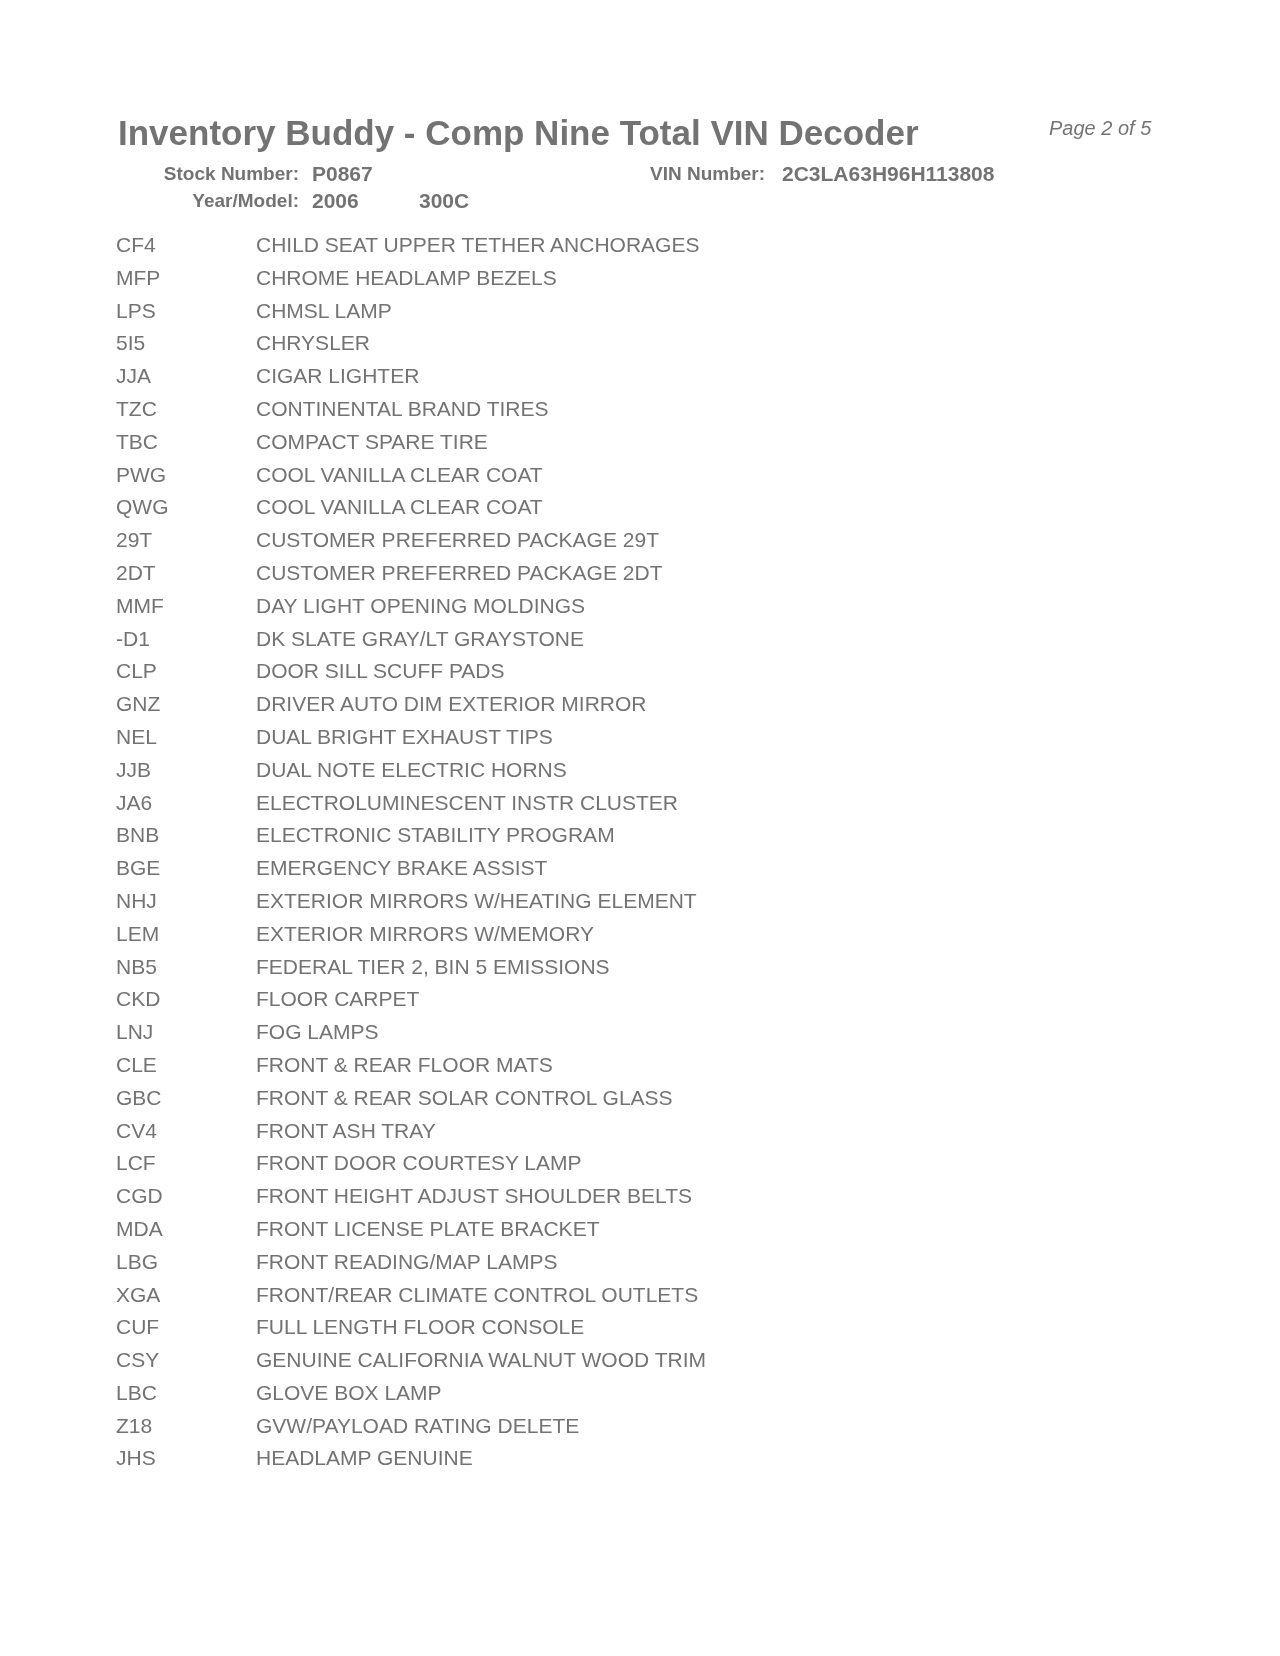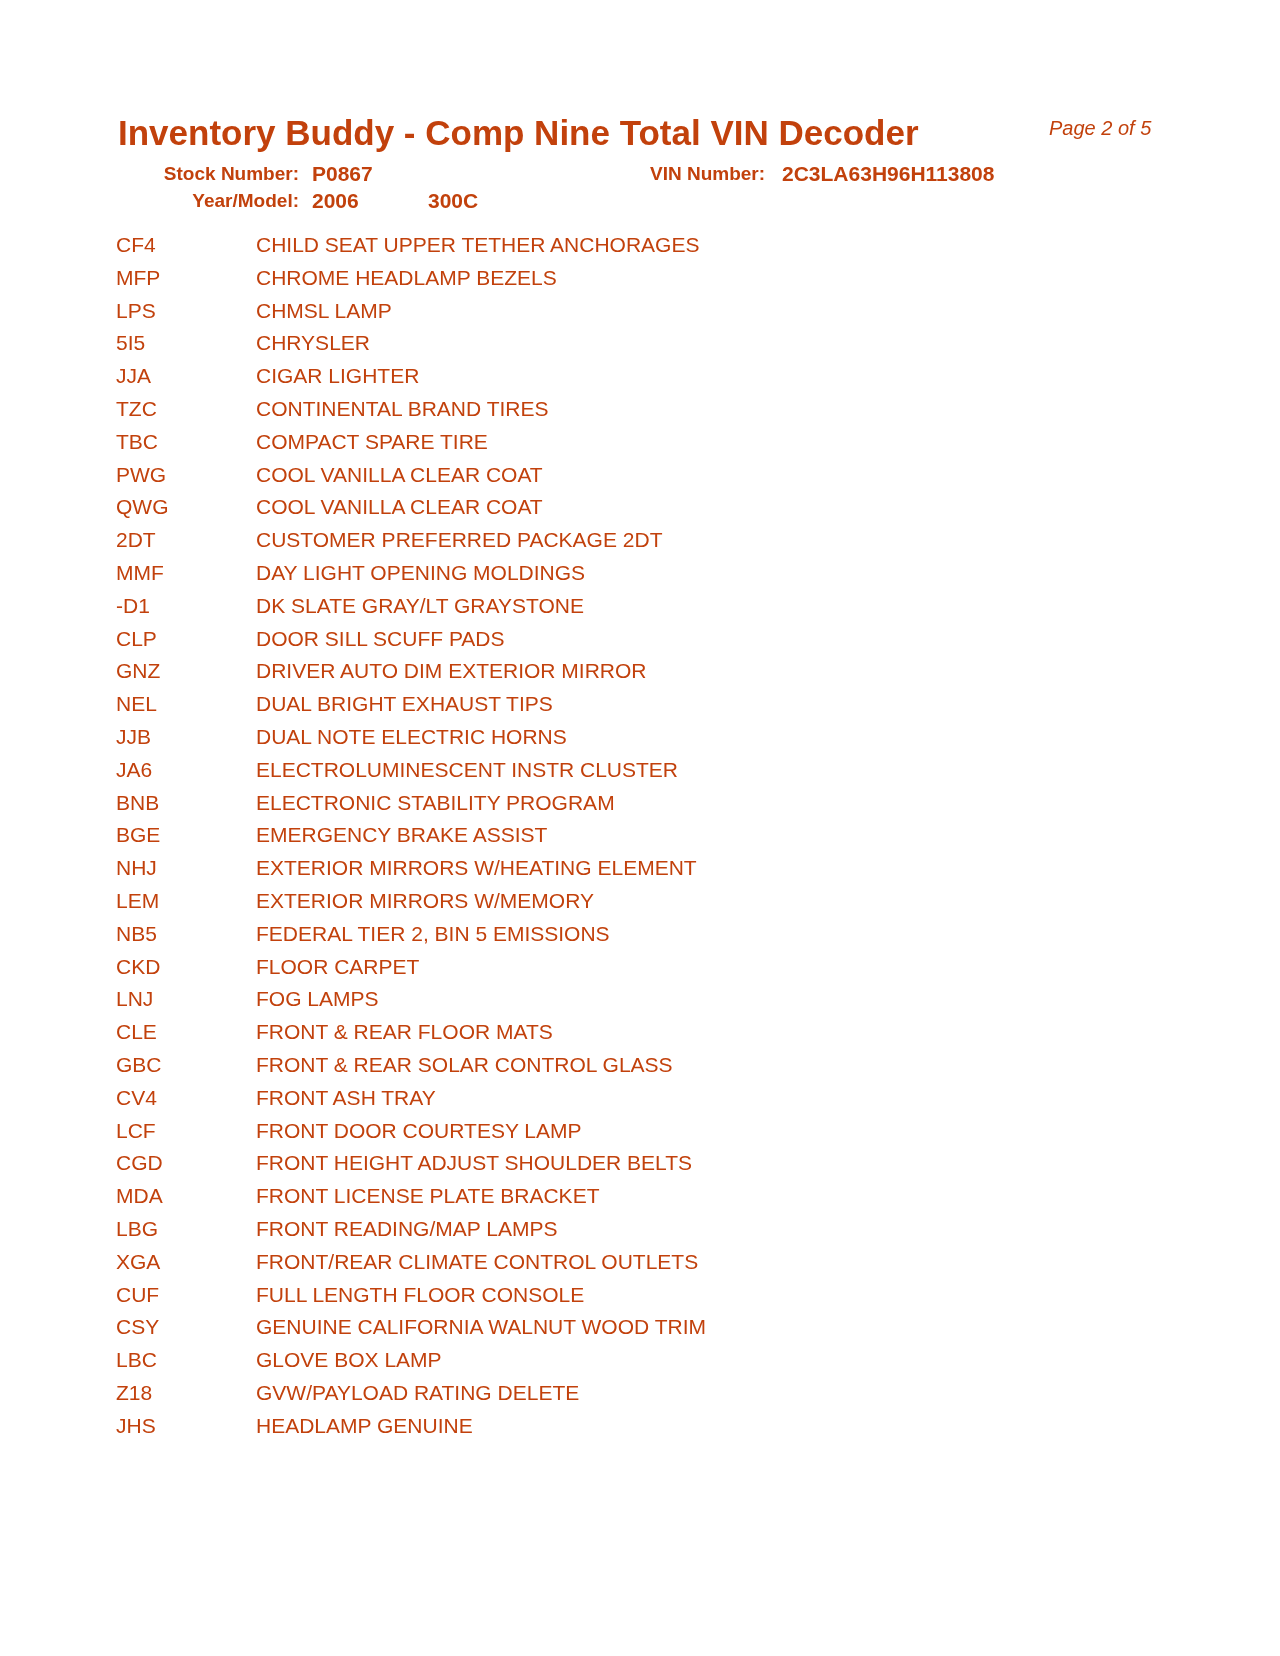--- a/index.html
+++ b/index.html
@@ -6,21 +6,21 @@
     margin: 0;
     padding: 0;
     background: #ffffff;
   }
   .page {
     position: relative;
     width: 1280px;
     height: 1656px;
     background: #ffffff;
     font-family: "Liberation Sans", sans-serif;
-    color: #c2410c;
+    color: #737373;
     overflow: hidden;
   }
   .doc-title {
     position: absolute;
     left: 118px;
     top: 113px;
     font-size: 35px;
     font-weight: bold;
     line-height: 40px;
     white-space: nowrap;
@@ -48,21 +48,21 @@
     line-height: 24px;
     white-space: nowrap;
     font-weight: bold;
   }
   .stock-label { left: 60px; width: 239px; top: 162px; text-align: right; }
   .stock-value { left: 312px; top: 162px; }
   .vin-label   { left: 650px; top: 162px; }
   .vin-value   { left: 782px; top: 162px; }
   .ym-label    { left: 60px; width: 239px; top: 189px; text-align: right; }
   .year-value  { left: 312px; top: 189px; }
-  .model-value { left: 428px; top: 189px; }
+  .model-value { left: 419px; top: 189px; }
   .options-list {
     position: absolute;
     left: 116px;
     top: 229px;
     width: 1100px;
   }
   .option-row {
     height: 32.8px;
     line-height: 32.8px;
     font-size: 21px;
@@ -100,20 +100,21 @@
   <div class="options-list" id="options-list">
       <div class="option-row"><span class="code">CF4</span><span class="desc">CHILD SEAT UPPER TETHER ANCHORAGES</span></div>
       <div class="option-row"><span class="code">MFP</span><span class="desc">CHROME HEADLAMP BEZELS</span></div>
       <div class="option-row"><span class="code">LPS</span><span class="desc">CHMSL LAMP</span></div>
       <div class="option-row"><span class="code">5I5</span><span class="desc">CHRYSLER</span></div>
       <div class="option-row"><span class="code">JJA</span><span class="desc">CIGAR LIGHTER</span></div>
       <div class="option-row"><span class="code">TZC</span><span class="desc">CONTINENTAL BRAND TIRES</span></div>
       <div class="option-row"><span class="code">TBC</span><span class="desc">COMPACT SPARE TIRE</span></div>
       <div class="option-row"><span class="code">PWG</span><span class="desc">COOL VANILLA CLEAR COAT</span></div>
       <div class="option-row"><span class="code">QWG</span><span class="desc">COOL VANILLA CLEAR COAT</span></div>
+      <div class="option-row"><span class="code">29T</span><span class="desc">CUSTOMER PREFERRED PACKAGE 29T</span></div>
       <div class="option-row"><span class="code">2DT</span><span class="desc">CUSTOMER PREFERRED PACKAGE 2DT</span></div>
       <div class="option-row"><span class="code">MMF</span><span class="desc">DAY LIGHT OPENING MOLDINGS</span></div>
       <div class="option-row"><span class="code">-D1</span><span class="desc">DK SLATE GRAY/LT GRAYSTONE</span></div>
       <div class="option-row"><span class="code">CLP</span><span class="desc">DOOR SILL SCUFF PADS</span></div>
       <div class="option-row"><span class="code">GNZ</span><span class="desc">DRIVER AUTO DIM EXTERIOR MIRROR</span></div>
       <div class="option-row"><span class="code">NEL</span><span class="desc">DUAL BRIGHT EXHAUST TIPS</span></div>
       <div class="option-row"><span class="code">JJB</span><span class="desc">DUAL NOTE ELECTRIC HORNS</span></div>
       <div class="option-row"><span class="code">JA6</span><span class="desc">ELECTROLUMINESCENT INSTR CLUSTER</span></div>
       <div class="option-row"><span class="code">BNB</span><span class="desc">ELECTRONIC STABILITY PROGRAM</span></div>
       <div class="option-row"><span class="code">BGE</span><span class="desc">EMERGENCY BRAKE ASSIST</span></div>

